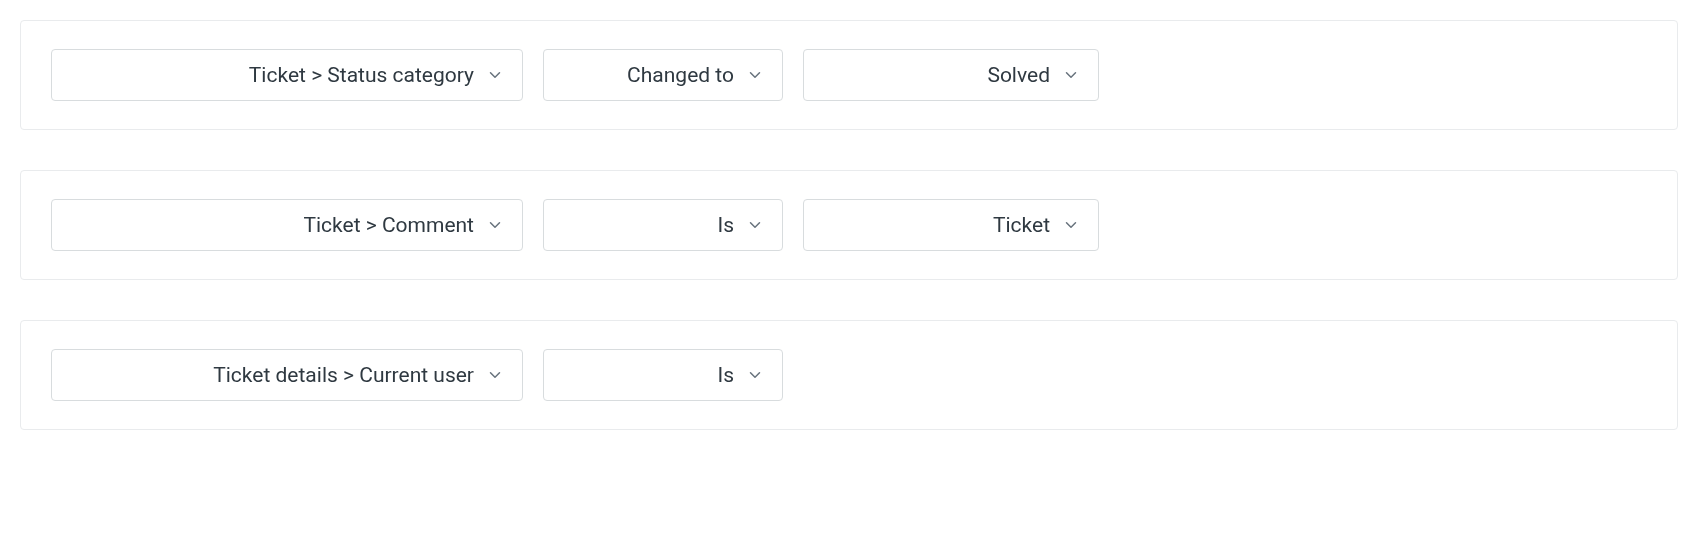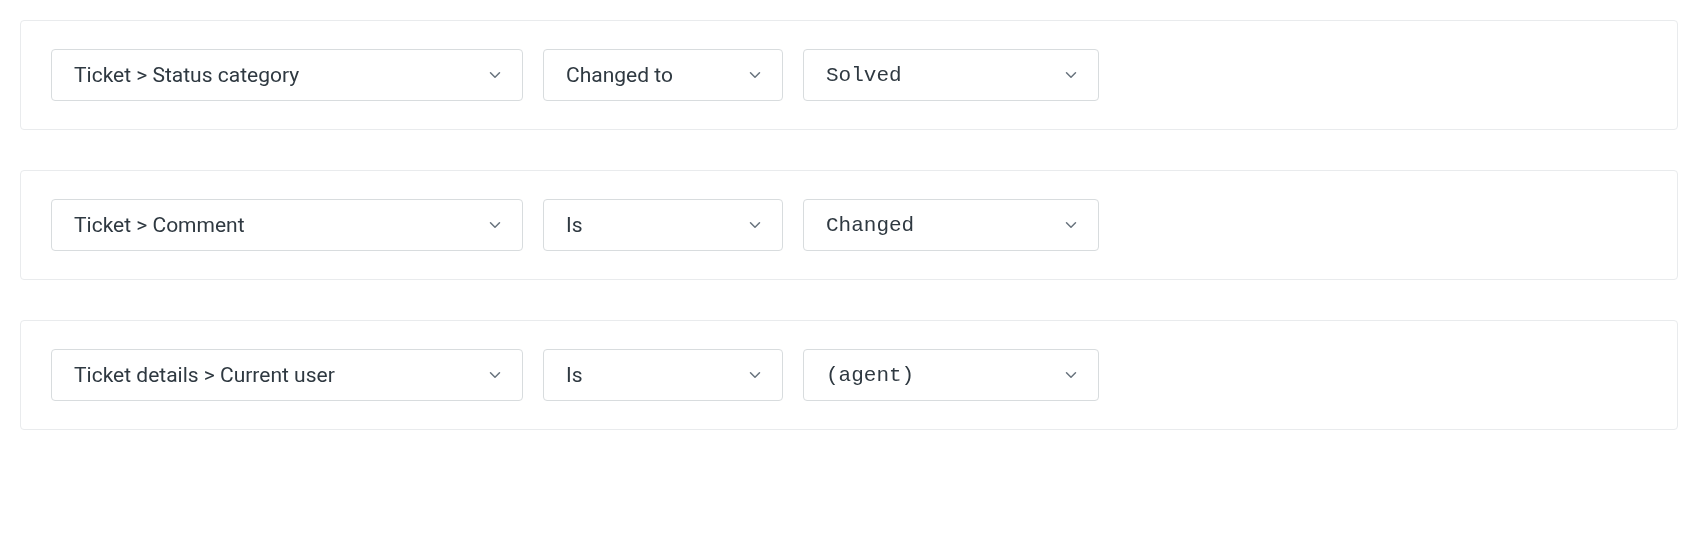--- a/index.html
+++ b/index.html
@@ -25,35 +25,34 @@
     .condition-row:last-child {
       margin-bottom: 16px;
     }
     .dropdown {
       border: 1px solid #d8dcde;
       border-radius: 4px;
       background: #ffffff;
       height: 52px;
       display: flex;
       align-items: center;
-      justify-content: space-between;
+      justify-content: flex-end;
       padding: 0 18px 0 22px;
       cursor: pointer;
       color: #2f3941;
       font-size: 21px;
     }
     .dropdown-field {
       width: 472px;
     }
     .dropdown-operator {
       width: 240px;
     }
     .dropdown-value {
       width: 296px;
-      font-family: Liberation Mono, monospace;
     }
     .dropdown-label {
       white-space: nowrap;
       overflow: hidden;
       text-overflow: ellipsis;
     }
     .chevron {
       flex-shrink: 0;
       margin-left: 12px;
     }
@@ -111,21 +110,21 @@
   </div>
   <div class="dropdown dropdown-operator">
     <span class="dropdown-label">Is</span>
     <span class="chevron">
       <svg viewBox="0 0 24 24">
           <path d="M6 9l6 6 6-6"></path>
         </svg>
     </span>
   </div>
   <div class="dropdown dropdown-value">
-    <span class="dropdown-label">Changed</span>
+    <span class="dropdown-label">Ticket</span>
     <span class="chevron">
       <svg viewBox="0 0 24 24">
           <path d="M6 9l6 6 6-6"></path>
         </svg>
     </span>
   </div>
 </div>
 
 <div class="condition-row">
   <div class="dropdown dropdown-field">
@@ -137,21 +136,13 @@
     </span>
   </div>
   <div class="dropdown dropdown-operator">
     <span class="dropdown-label">Is</span>
     <span class="chevron">
       <svg viewBox="0 0 24 24">
           <path d="M6 9l6 6 6-6"></path>
         </svg>
     </span>
   </div>
-  <div class="dropdown dropdown-value">
-    <span class="dropdown-label">(agent)</span>
-    <span class="chevron">
-      <svg viewBox="0 0 24 24">
-          <path d="M6 9l6 6 6-6"></path>
-        </svg>
-    </span>
-  </div>
 </div>
 
 </body></html>

